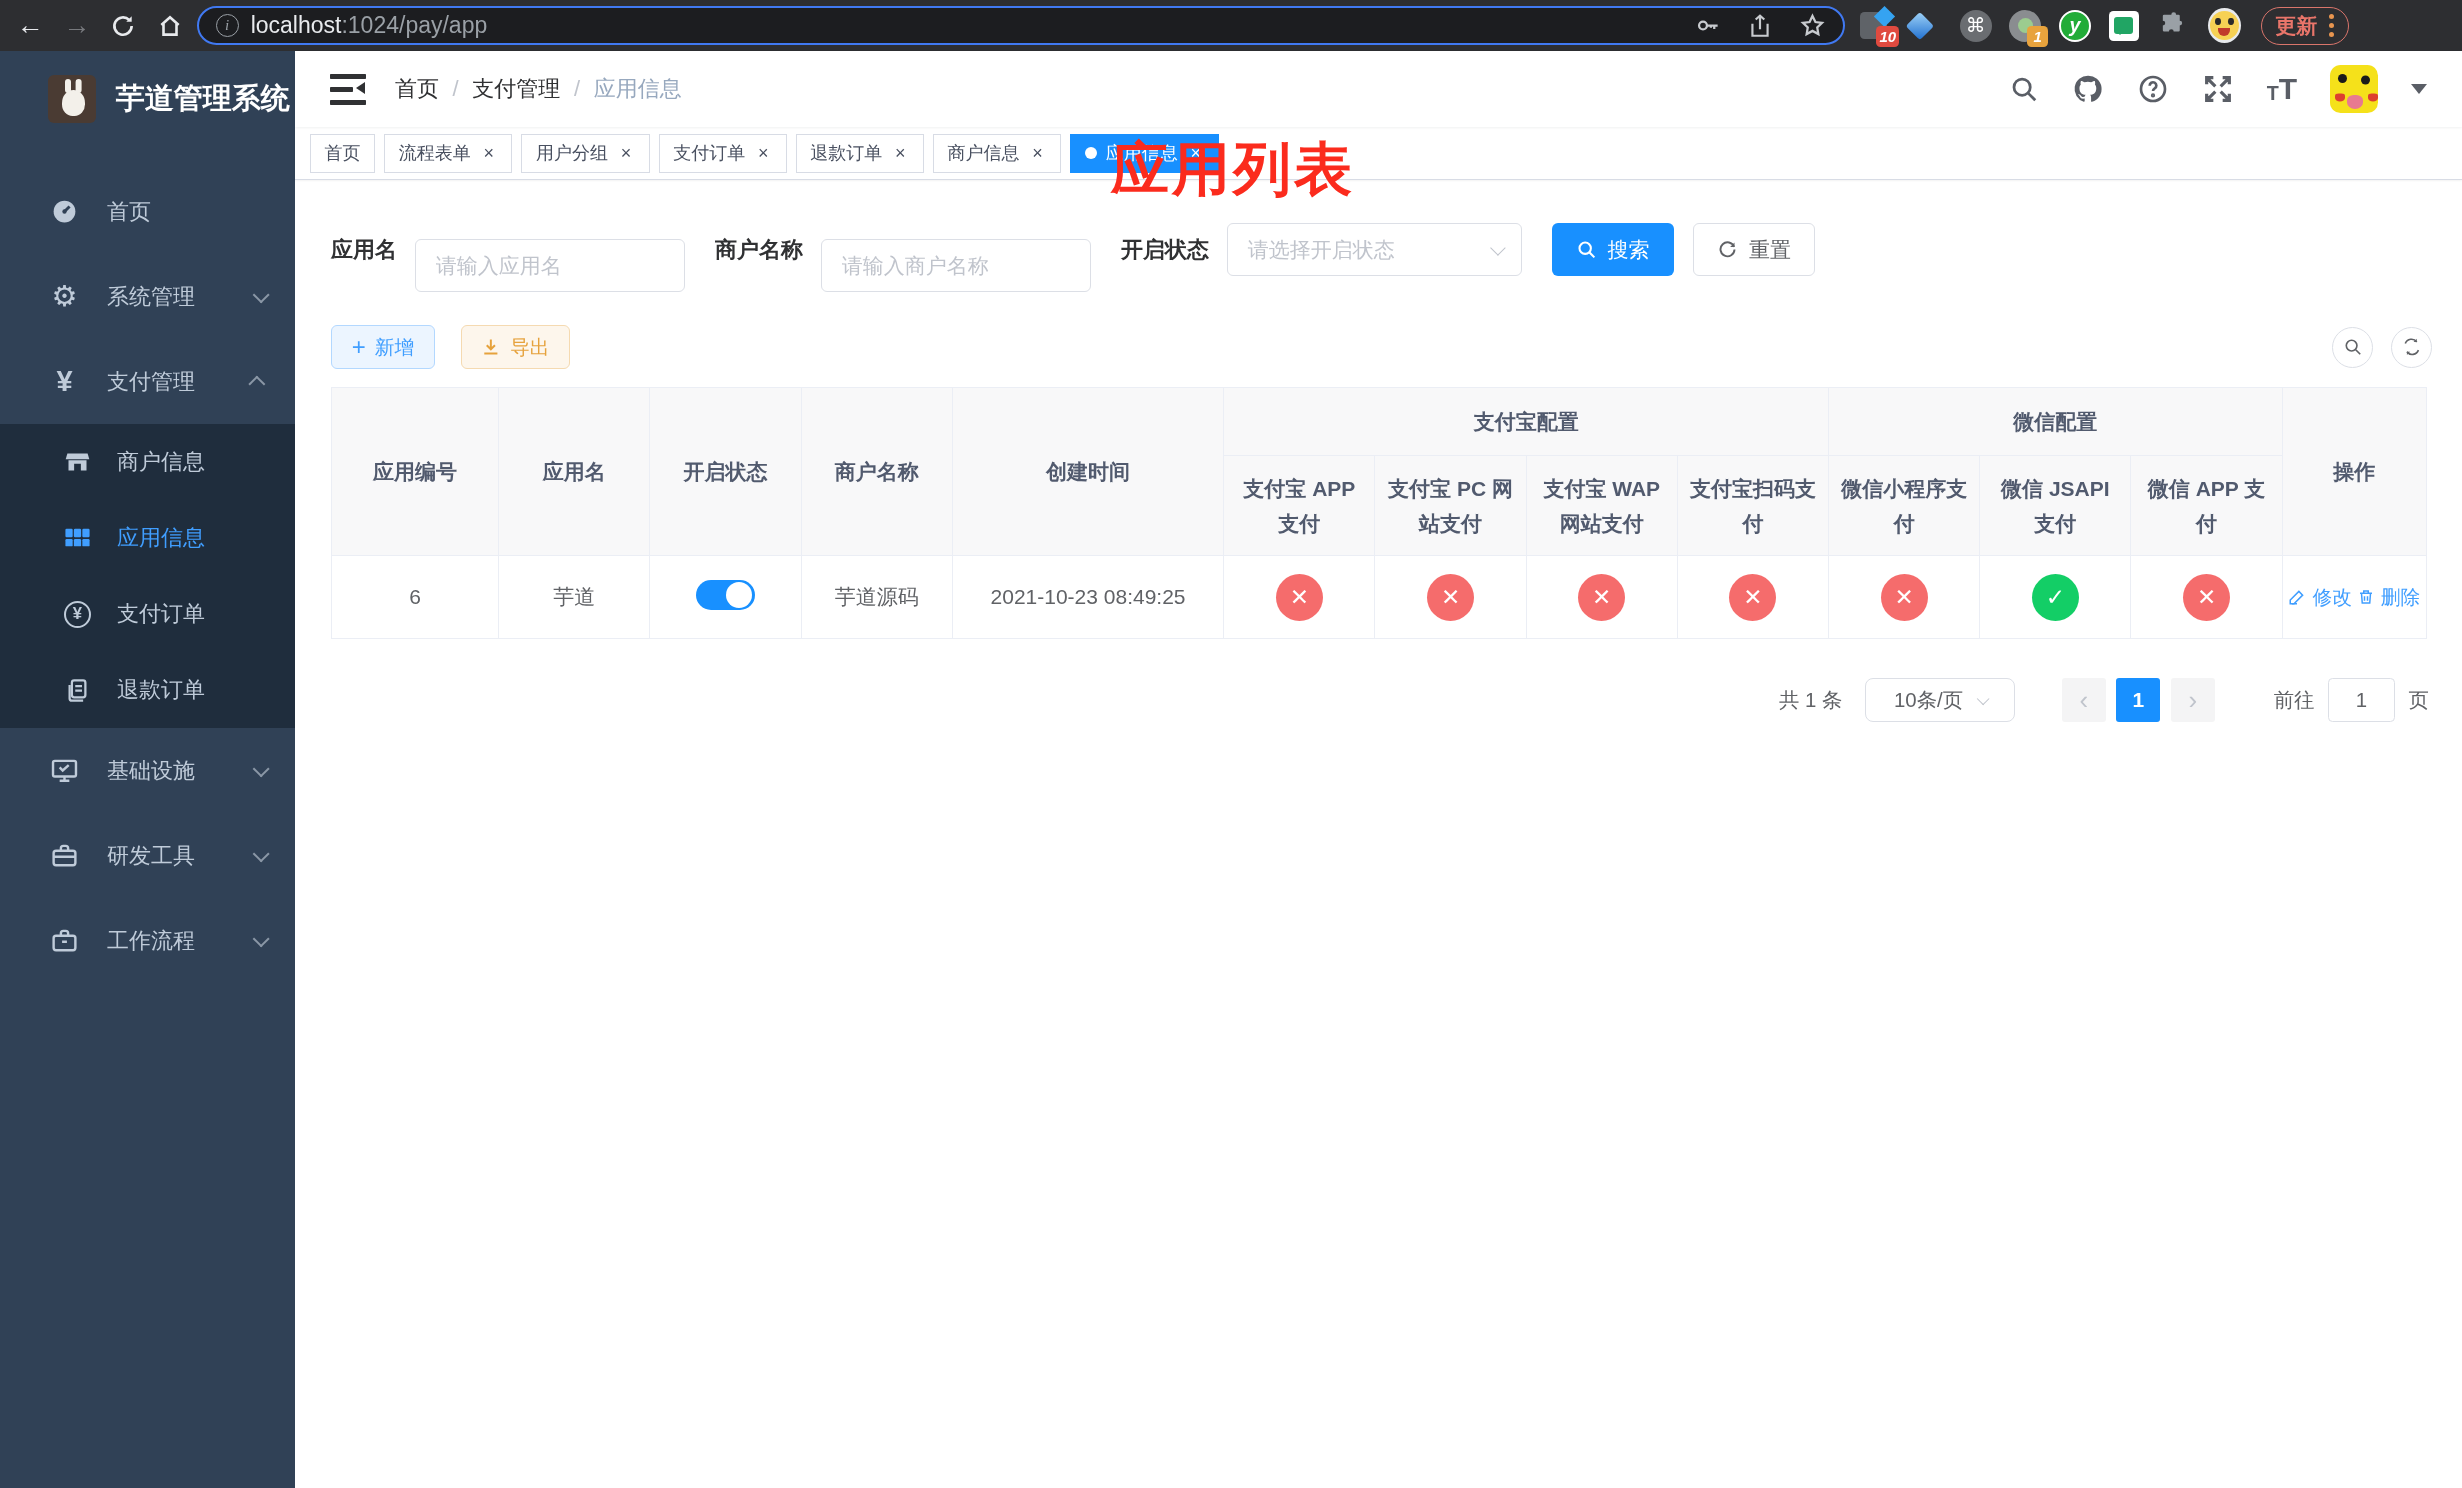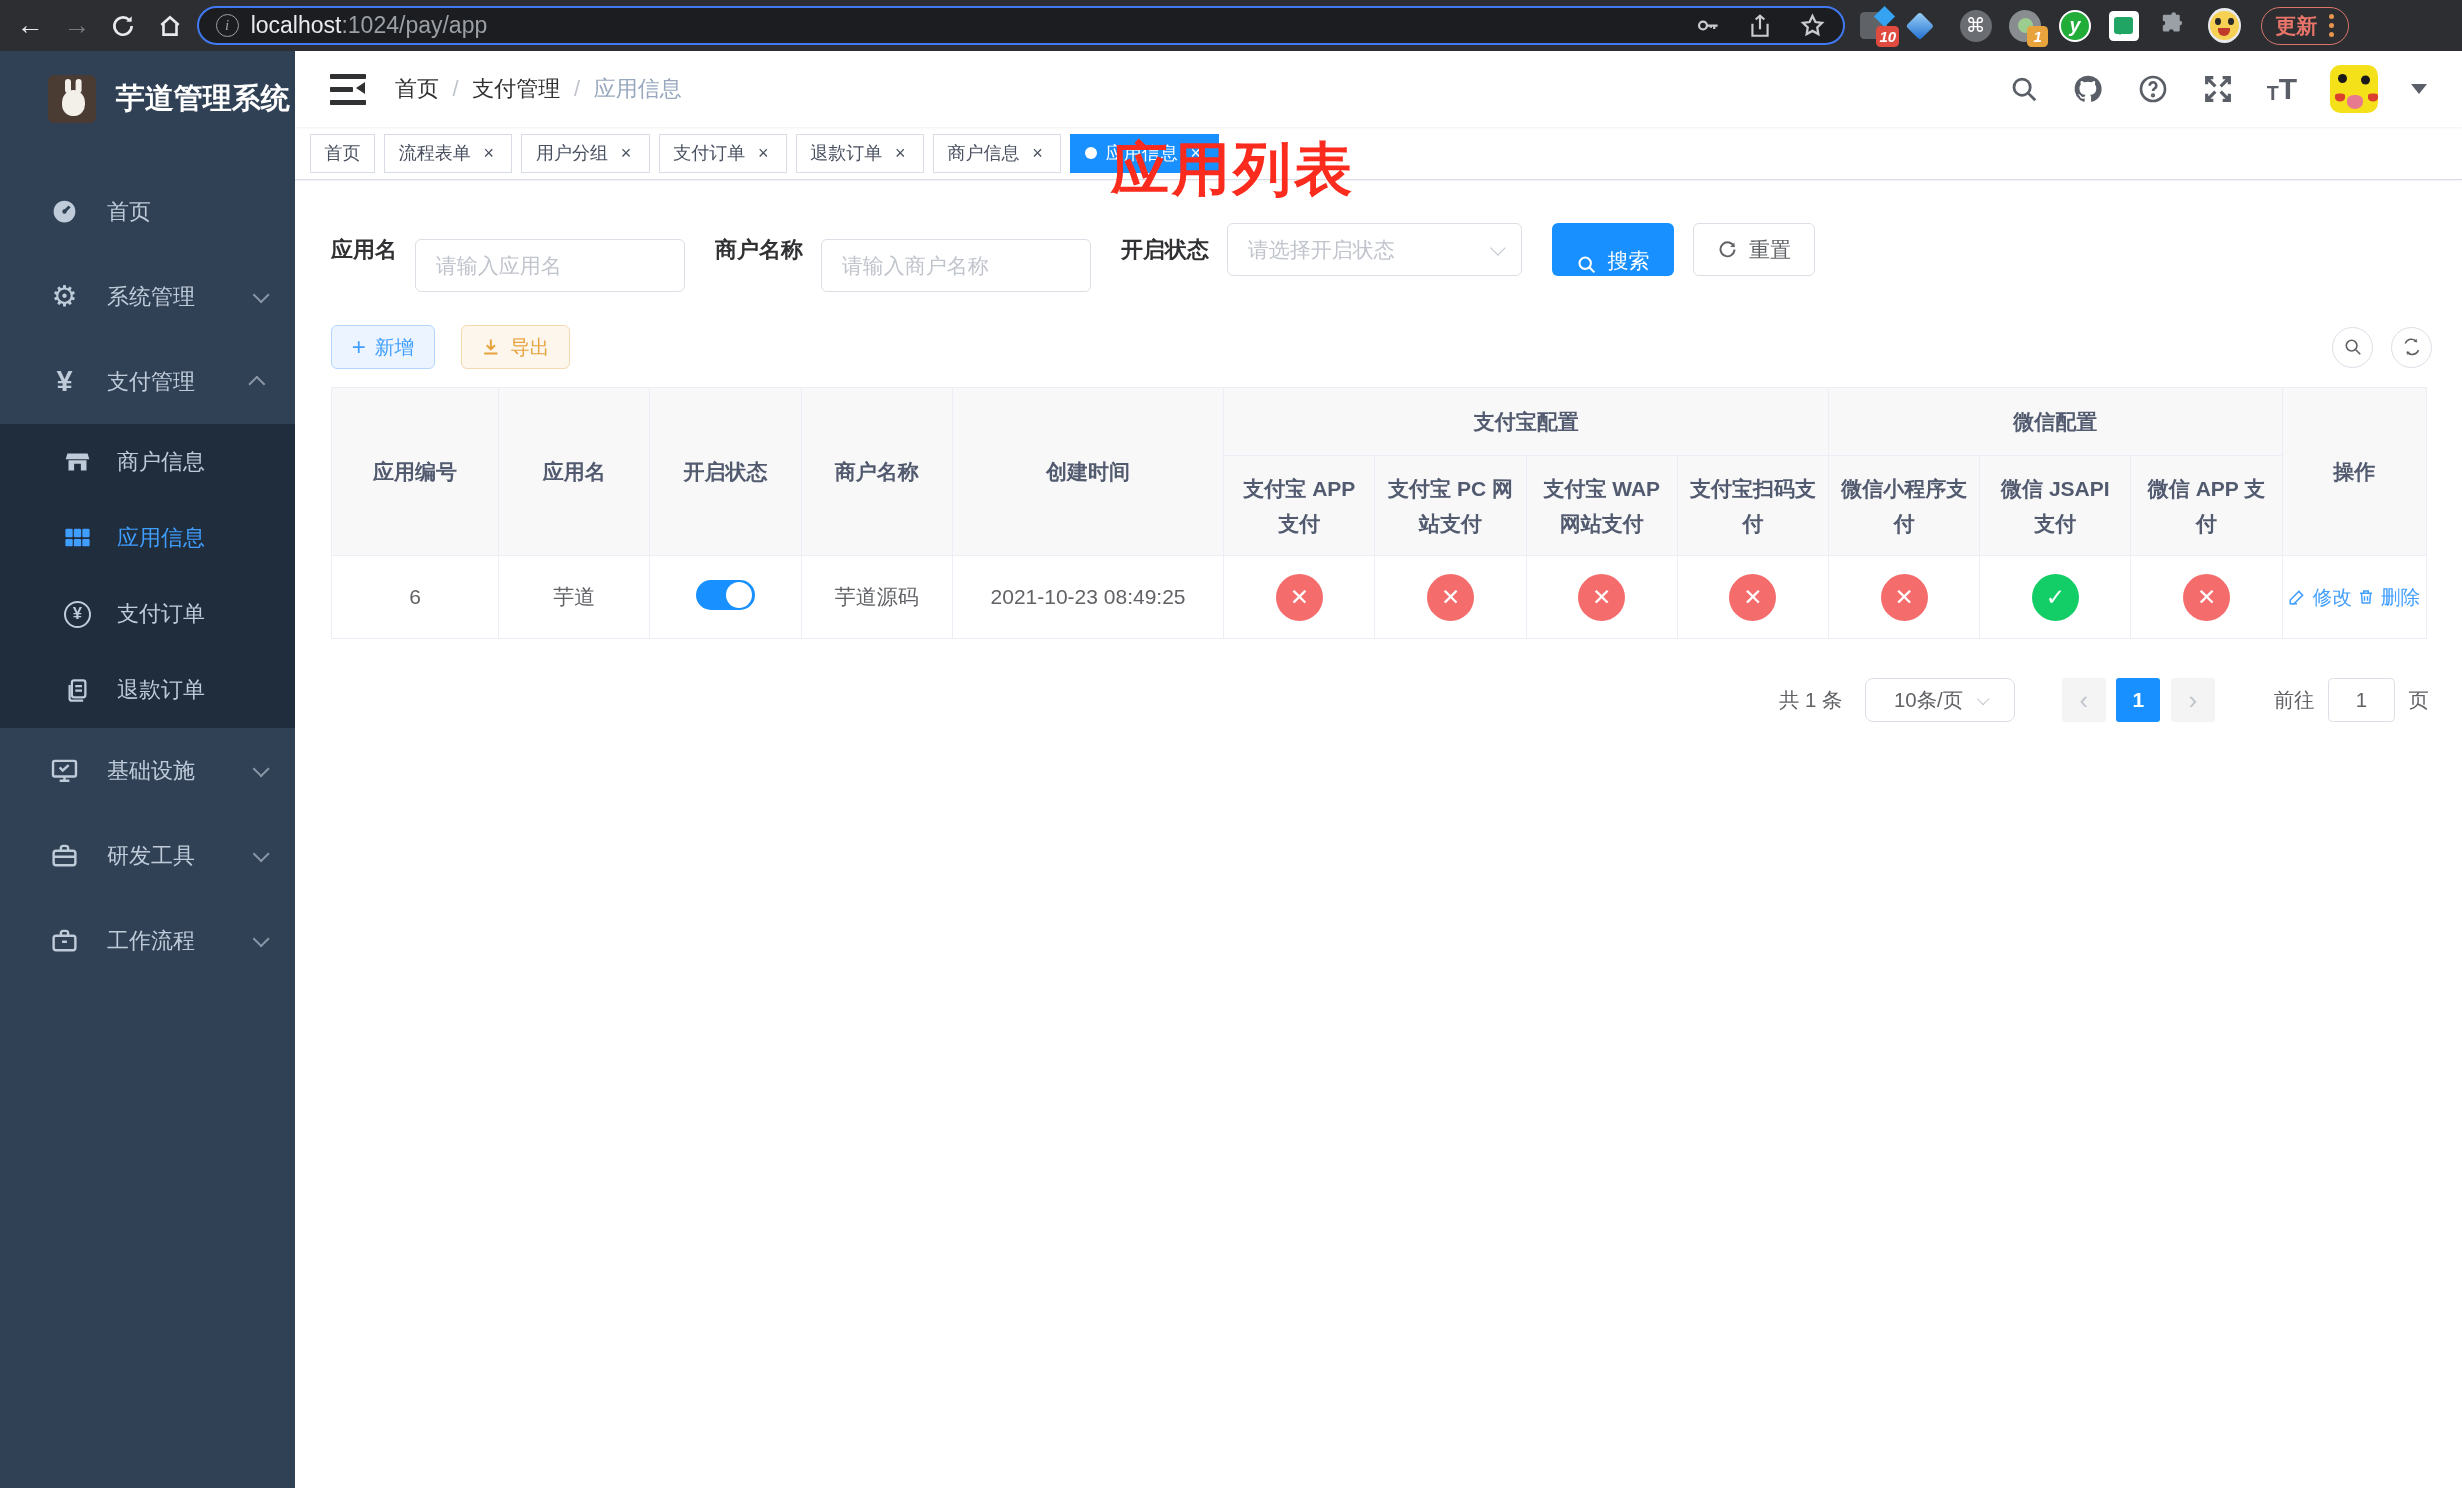--- a/index.html
+++ b/index.html
@@ -102,21 +102,21 @@
 
   
   .filter-row { display:flex; align-items:center; }
   .f-label { font-size:22px; font-weight:700; color:#303133; margin-right:18px; white-space:nowrap; }
   .f-input { width:270px; height:53px; border:0.8px solid #dcdfe6; border-radius:6px; padding:0 19.7px; font-size:21px; color:#606266; outline:none; font-family:inherit;margin-top:32px; }
   .f-input::placeholder { color:#c0c4cc; }
   .f-gap { width:30px; flex:0 0 auto; }
   .f-select { width:295px; height:53px; border:0.8px solid #dcdfe6; border-radius:6px; display:flex; align-items:center; padding:0 19.7px; color:#c0c4cc; font-size:21px; cursor:pointer;gap:12px; }
   .f-select .chev-sel { margin-left:auto; width:10.6px; height:10.6px; border-right:1.5px solid #c0c4cc; border-bottom:1.5px solid #c0c4cc; transform:rotate(45deg) translateY(-2.3px); }
   .btn { height:53px; border-radius:6px; display:inline-flex; align-items:center; justify-content:center; gap:10.6px; font-size:21px; cursor:pointer; border:0.8px solid transparent; padding:0 23px; white-space:nowrap; }
-  .btn-primary { background:#1890ff; color:#fff; margin-left:30px;align-items:flex-end; }
+  .btn-primary { background:#1890ff; color:#fff; margin-left:30px; }
   .btn-plain { background:#fff; color:#606266; border-color:#dcdfe6; margin-left:19.7px; }
 
   
   .toolbar-row { margin-top:33px; display:flex; align-items:center; }
   .btn-mini { height:44px; border-radius:6px; font-size:19.7px; padding:0 19.7px; display:inline-flex; align-items:center; gap:9px; cursor:pointer; }
   .btn-add { background:#ecf5ff; border:0.8px solid #b3d8ff; color:#409eff; }
   .btn-export { background:#fdf6ec; border:0.8px solid #f5dab1; color:#e6a23c; margin-left:26px; }
   .btn-add .plus { font-size:24px; line-height:1; }
   .tool-circles { margin-left:auto; display:flex; gap:18px; }
   .circle-btn { width:41px; height:41px; border-radius:50%; border:0.8px solid #dcdfe6; background:#fff; display:flex; align-items:center; justify-content:center; color:#606266; cursor:pointer; }

